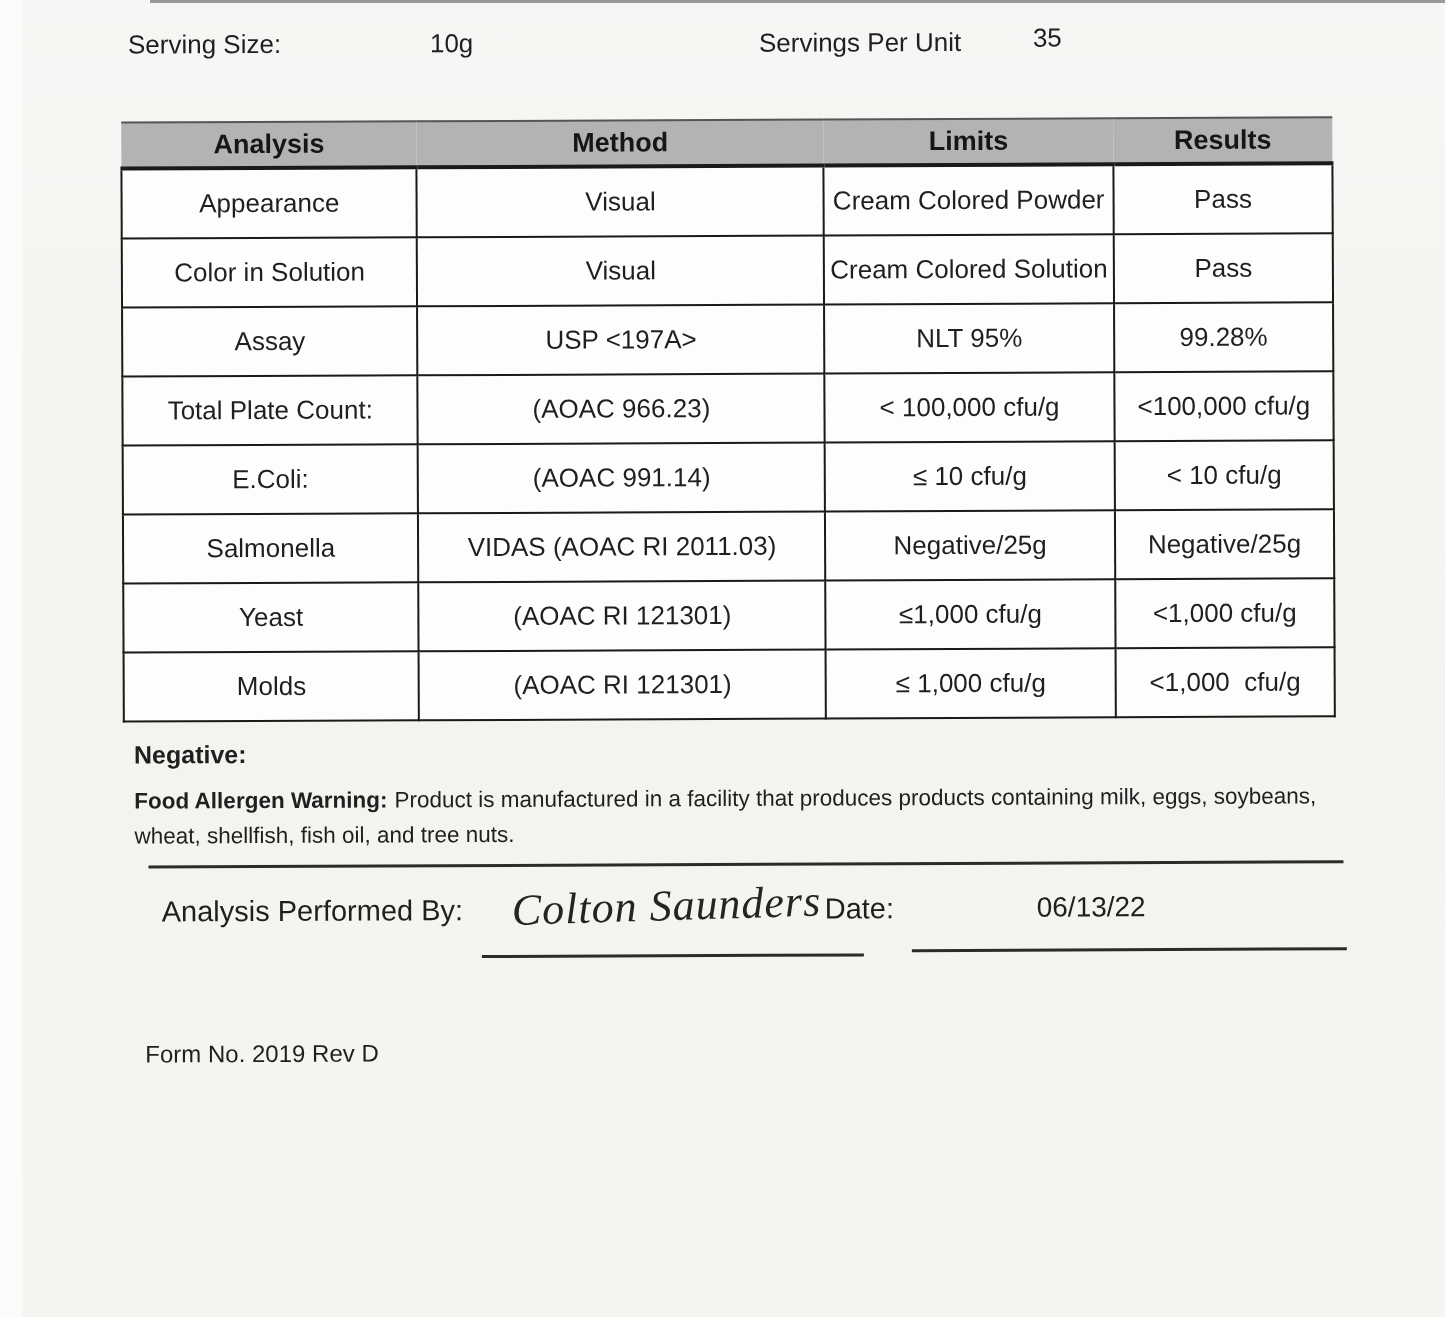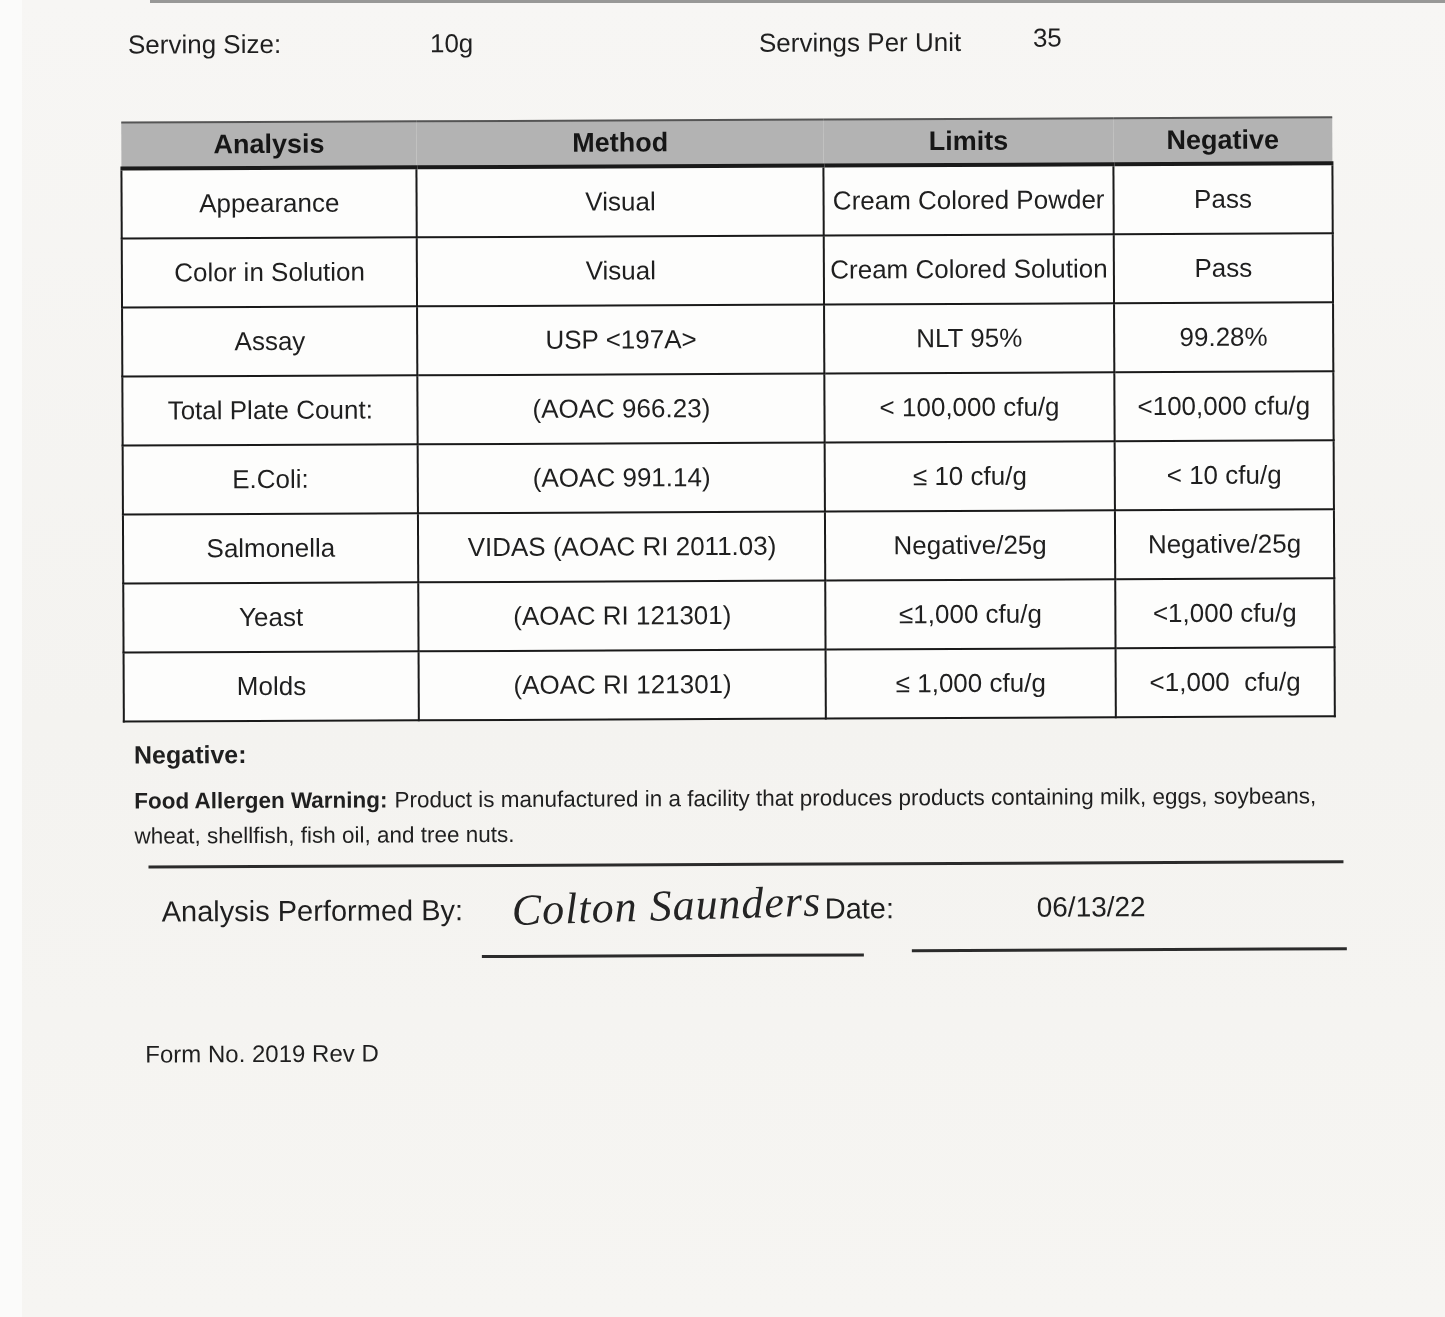--- a/index.html
+++ b/index.html
@@ -116,21 +116,21 @@
         <col style="width:24.4%">
         <col style="width:33.6%">
         <col style="width:23.9%">
         <col style="width:18.1%">
       </colgroup>
       <thead>
         <tr>
           <th>Analysis</th>
           <th>Method</th>
           <th>Limits</th>
-          <th>Negative</th>
+          <th>Results</th>
         </tr>
       </thead>
       <tbody>
         <tr>
           <td>Appearance</td>
           <td>Visual</td>
           <td>Cream Colored Powder</td>
           <td>Pass</td>
         </tr>
         <tr>

